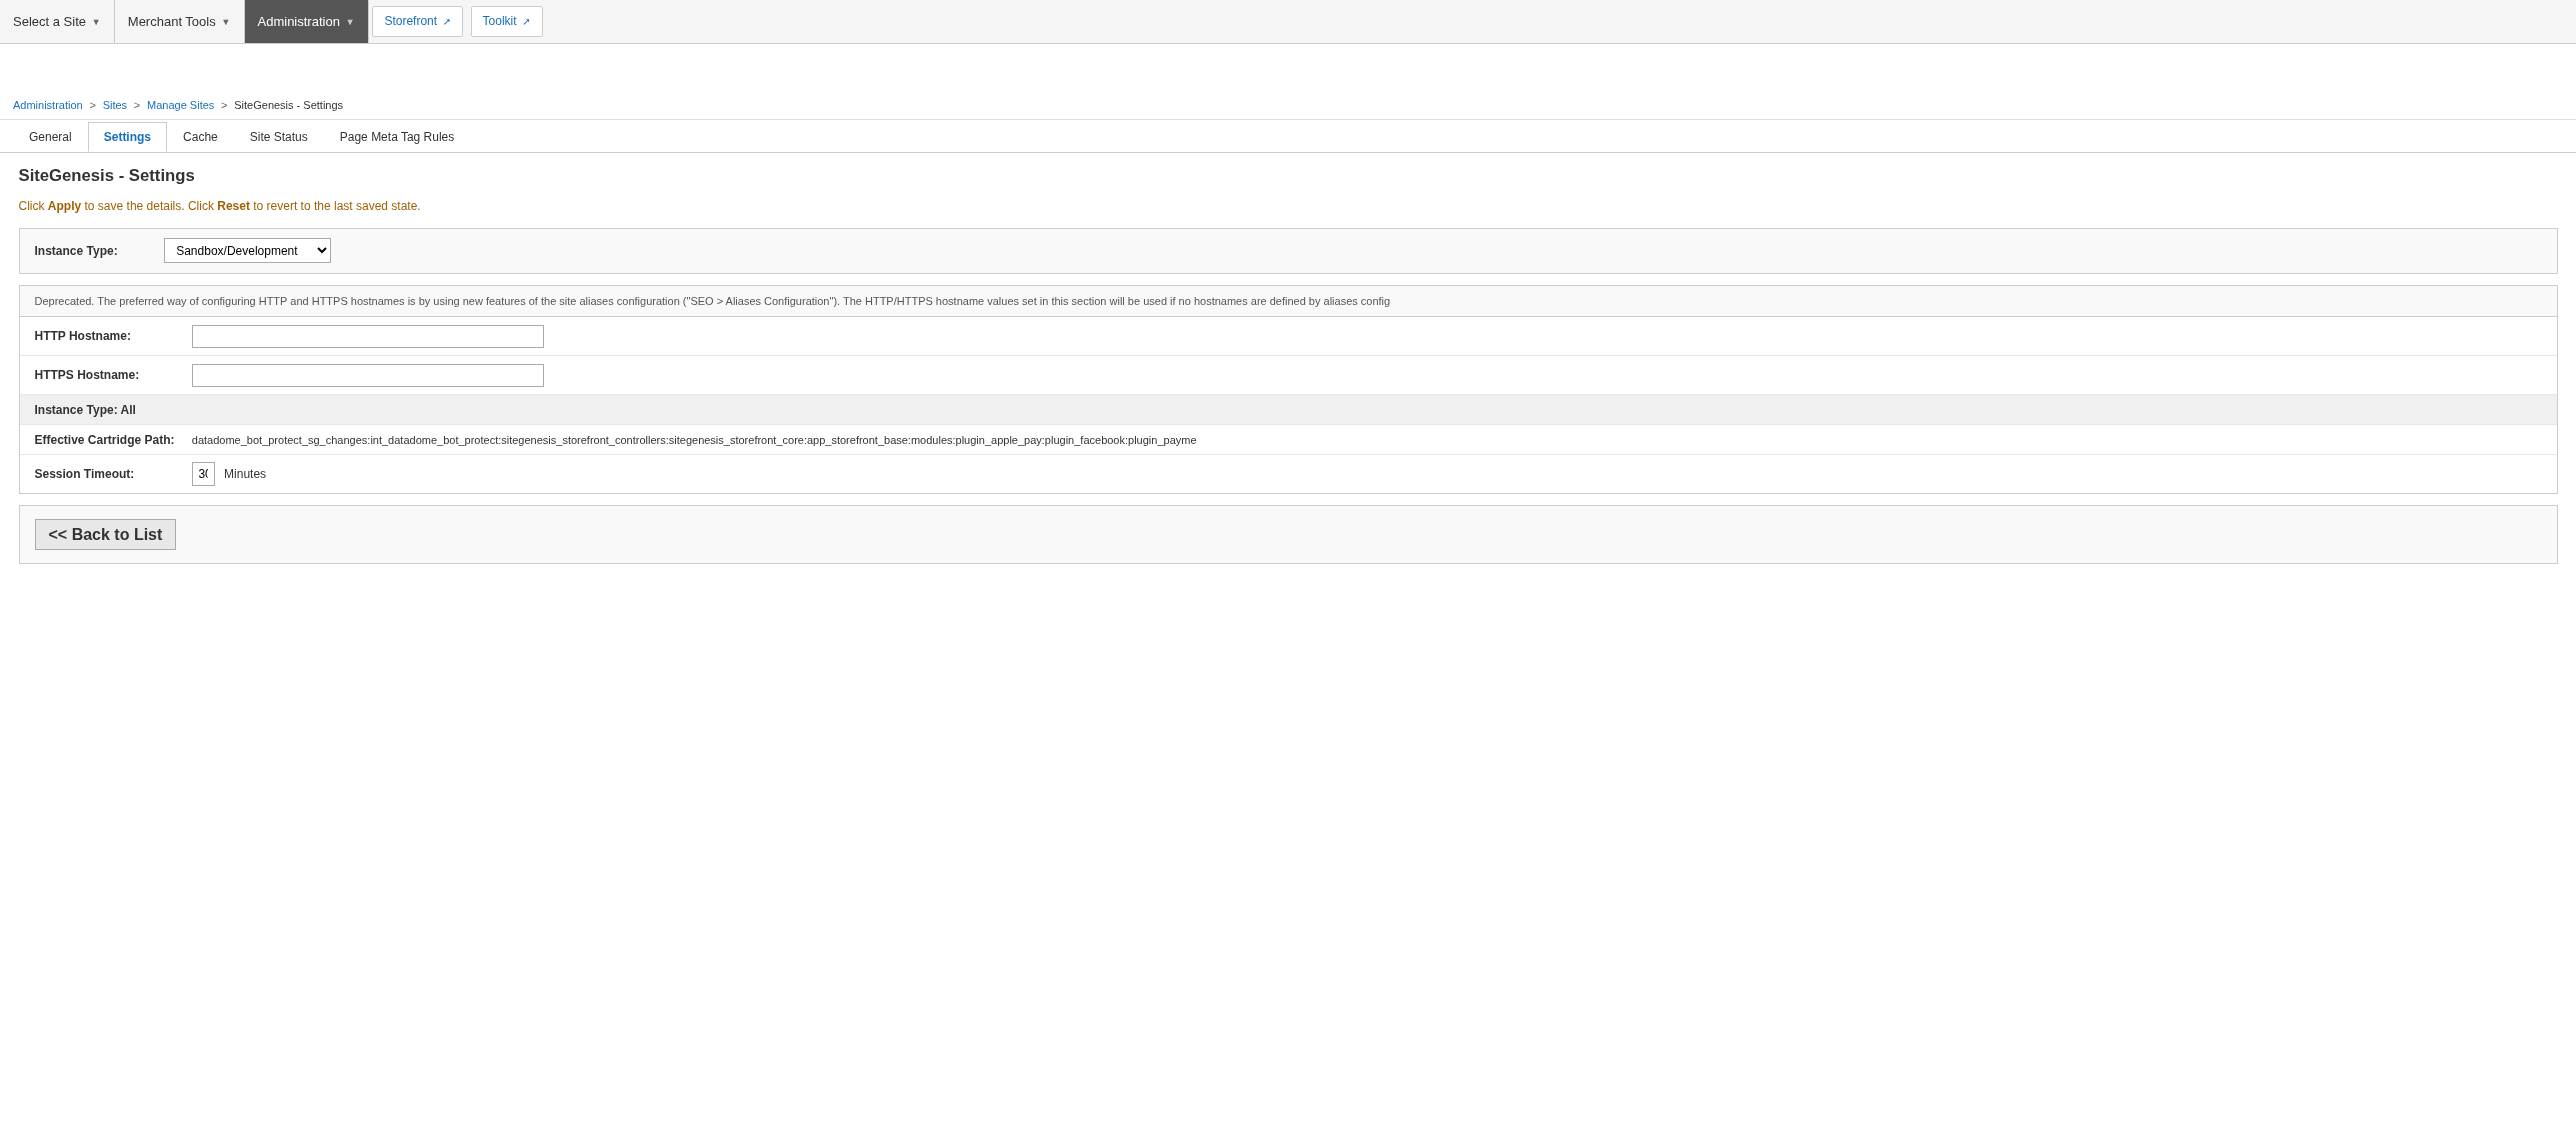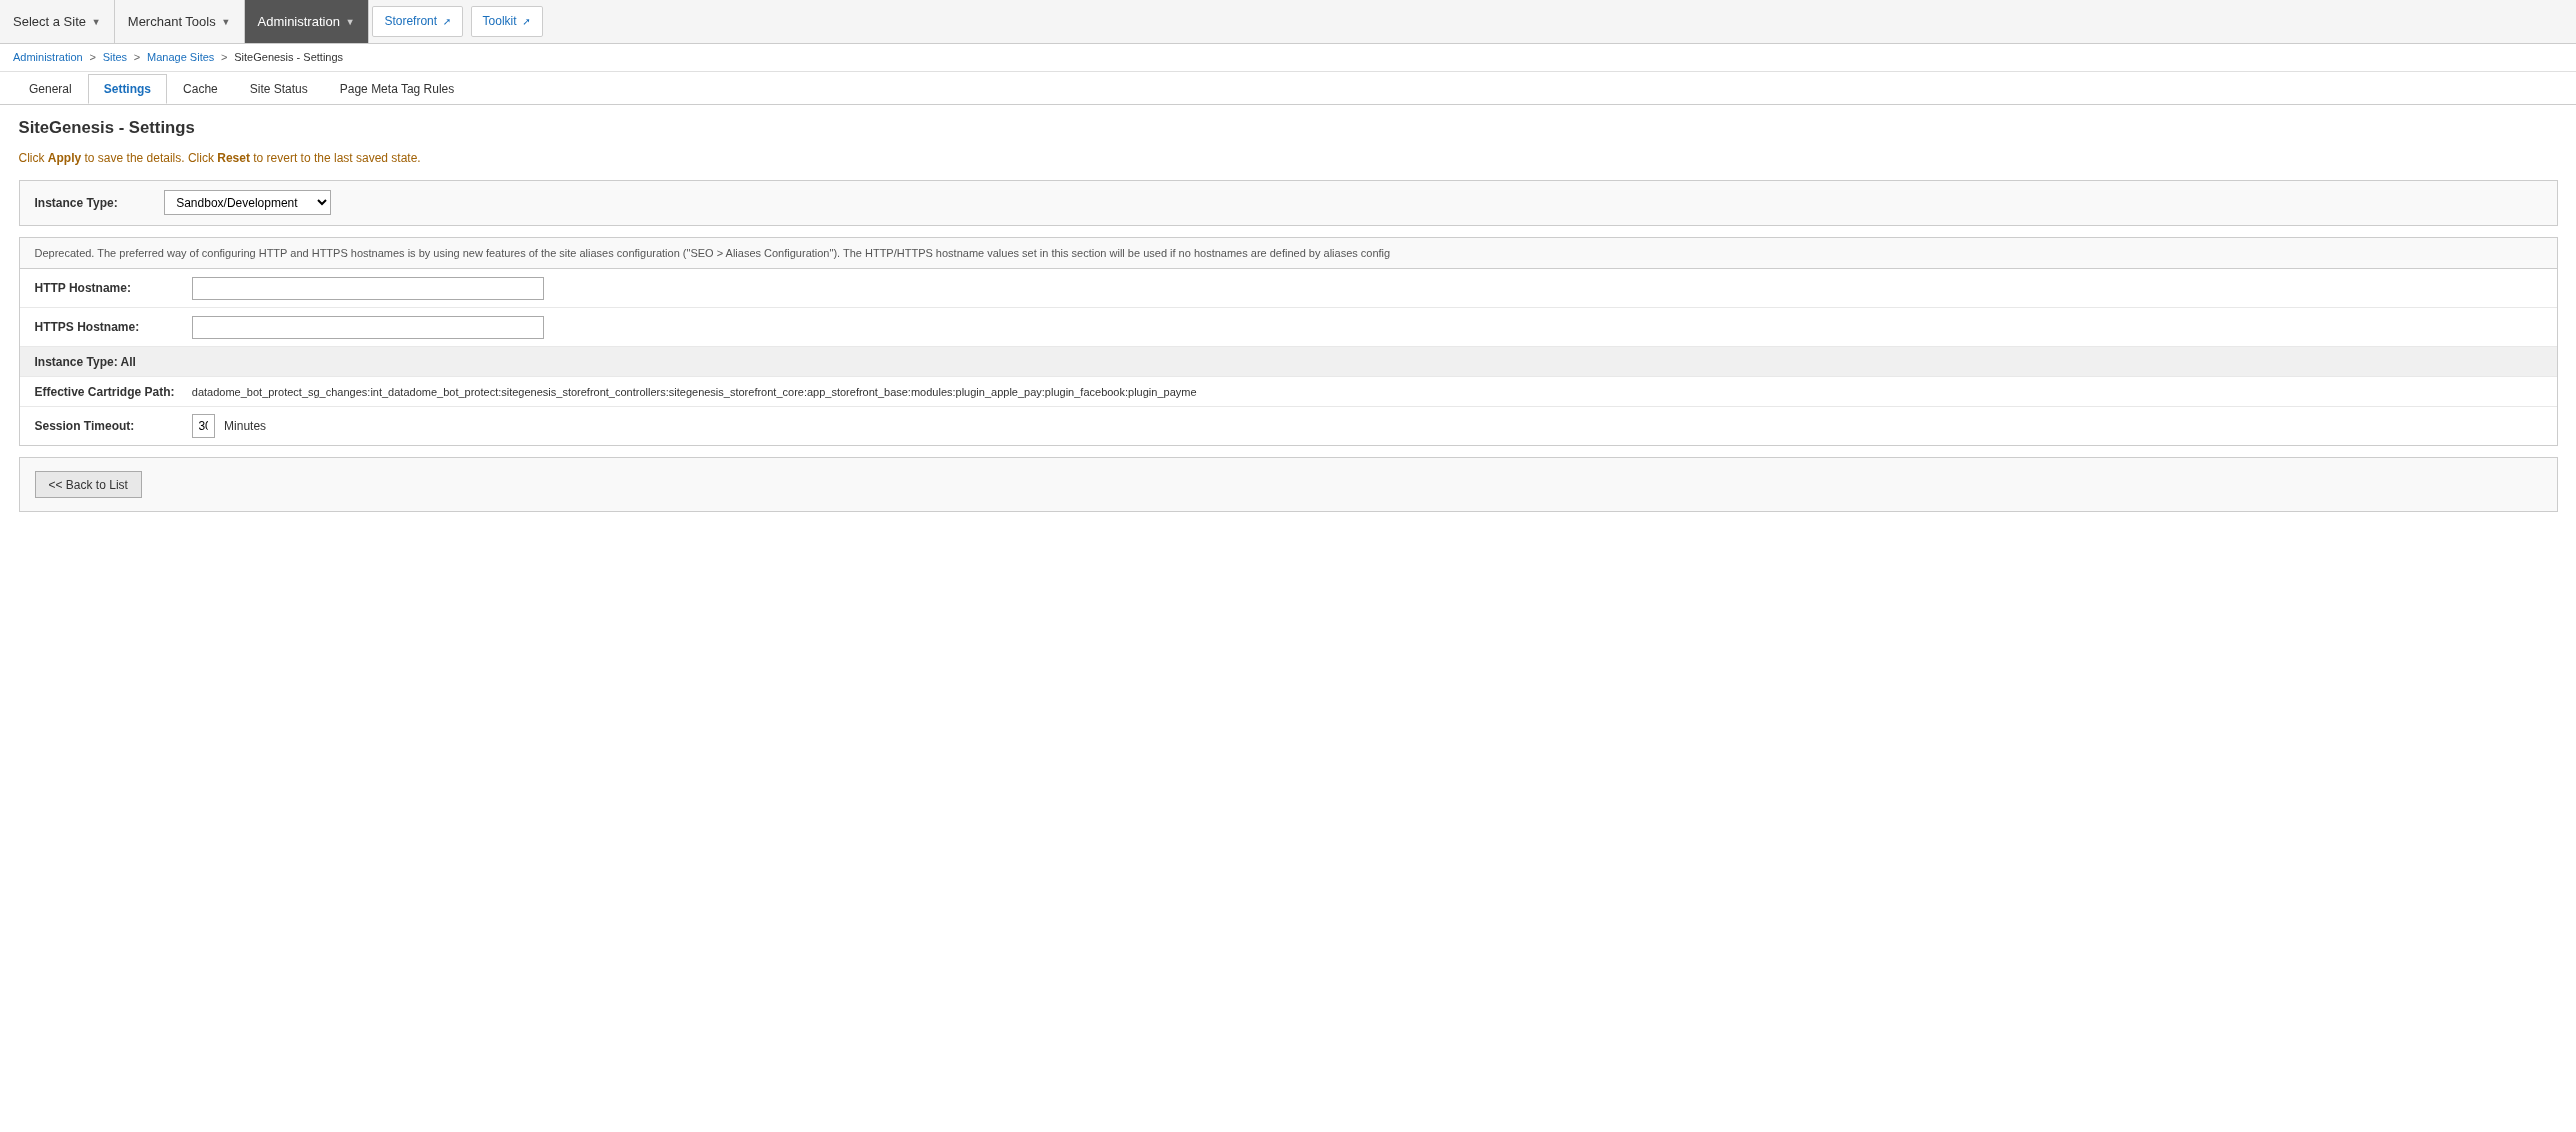--- a/index.html
+++ b/index.html
@@ -47,20 +47,21 @@
     .external-icon {
       font-size: 10.2px;
     }
 
     
     .breadcrumb {
       padding: 7.4px 13px;
       font-size: 11px;
       border-bottom: 0.9px solid #e0e0e0;
       background: #fff;
+      margin-top: 48px;
     }
     .breadcrumb a {
       color: #1a6fbd;
       text-decoration: none;
     }
     .breadcrumb .sep { margin: 0 3.7px; color: #666; }
     .breadcrumb .current { color: #333; }
 
     
     .tabs {
@@ -196,25 +197,26 @@
     
     .bottom-section {
       border: 0.9px solid #ccc;
       background: #f9f9f9;
       padding: 13px 15px;
       margin-top: 0;
       min-height: 46px;
     }
     .back-btn {
       padding: 5.6px 13px;
-      font-size: 12px;
+      font-size: 16px;
       background: #e8e8e8;
       border: 0.9px solid #aaa;
       cursor: pointer;
       color: #333;
+      font-weight: bold;
     }
   </style>
 </head>
 <body>
 
 <div class="top-nav">
   <div class="nav-item">
     <span>Select a Site</span>
     <span class="chevron">▼</span>
   </div>

